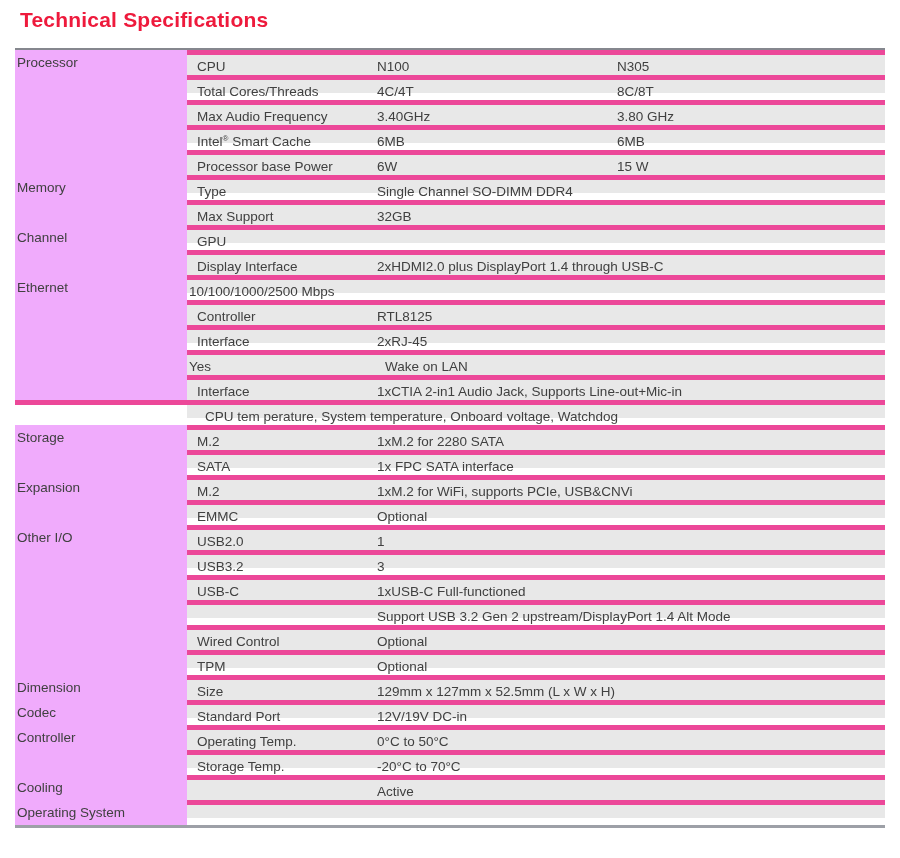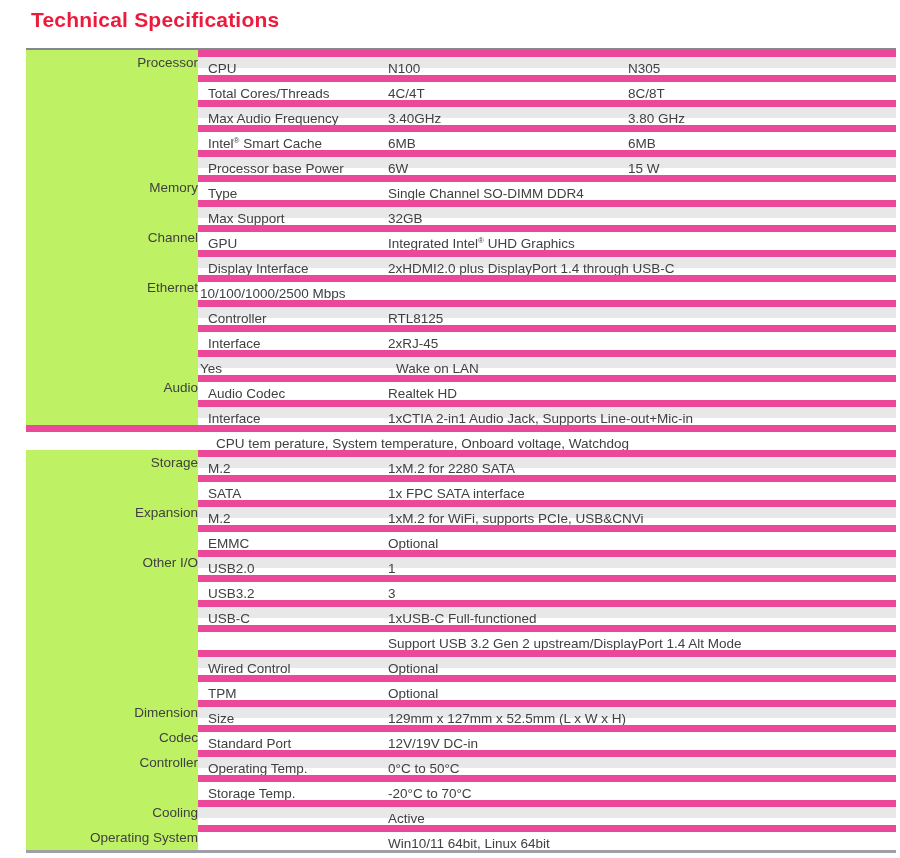--- a/index.html
+++ b/index.html
@@ -4,21 +4,21 @@
 <style>
   * { box-sizing: border-box; margin: 0; padding: 0; }
   html, body { background: #ffffff; }
   body {
     width: 900px;
     height: 858px;
     font-family: "Liberation Sans", "DejaVu Sans", sans-serif;
     color: #404040;
     overflow: hidden;
   }
-  .page { padding: 5px 15px 0 26px; }
+  .page { padding: 5px 15px 0 15px; }
   h1.page-title {
     margin: 2px 0 0 5px;
     font-size: 21px;
     font-weight: 600;
     letter-spacing: 0.2px;
     line-height: 26px;
   }
   .spec-table {
     margin-top: 15px;
     width: 870px;
@@ -32,30 +32,29 @@
   }
   .cell {
     font-size: 13.5px;
     line-height: 24px;
     white-space: nowrap;
     color: #404040;
   }
   .cat {
     width: 172px;
     padding-left: 2px;
-    background: #bef264;
+    background: #f0abfc;
     line-height: 25px;
-    text-align: right;
   }
   .specarea {
     flex: 1;
     display: grid;
     grid-template-columns: 188px 240px 1fr;
-    border-top: 7px solid #ec4899;
-    height: 18px;
+    border-top: 5px solid #ec4899;
+    height: 43px;
   }
   .specarea.shade { background: #e8e8e8; }
   .spec { padding-left: 10px; }
   .val  { padding-left: 2px; }
   .val2 { padding-left: 2px; }
   sup { font-size: 8px; vertical-align: super; line-height: 0; }
 </style>
 </head>
 <body>
 
@@ -116,21 +115,20 @@
         <div class="specarea shade">
           <div class="cell spec">Max Support</div>
           <div class="cell val">32GB</div>
           <div class="cell val2"></div>
         </div>
       </div>
       <div class="row">
         <div class="cell cat">Channel</div>
         <div class="specarea">
           <div class="cell spec">GPU</div>
-          <div class="cell val">Integrated Intel<sup>®</sup> UHD Graphics</div>
           <div class="cell val2"></div>
         </div>
       </div>
       <div class="row">
         <div class="cell cat"></div>
         <div class="specarea shade">
           <div class="cell spec">Display Interface</div>
           <div class="cell val">2xHDMI2.0 plus DisplayPort 1.4 through USB-C</div>
           <div class="cell val2"></div>
         </div>
@@ -160,28 +158,20 @@
       </div>
       <div class="row">
         <div class="cell cat"></div>
         <div class="specarea shade">
           <div class="cell val">Yes</div>
           <div class="cell spec">Wake on LAN</div>
           <div class="cell val2"></div>
         </div>
       </div>
       <div class="row">
-        <div class="cell cat">Audio</div>
-        <div class="specarea">
-          <div class="cell spec">Audio Codec</div>
-          <div class="cell val">Realtek HD</div>
-          <div class="cell val2"></div>
-        </div>
-      </div>
-      <div class="row">
         <div class="cell cat"></div>
         <div class="specarea shade">
           <div class="cell spec">Interface</div>
           <div class="cell val">1xCTIA 2-in1 Audio Jack, Supports Line-out+Mic-in</div>
           <div class="cell val2"></div>
         </div>
       </div>
       <div class="row">
         <div class="specarea">
           <div class="cell spec"></div>
@@ -306,18 +296,17 @@
         <div class="specarea shade">
           <div class="cell spec"></div>
           <div class="cell val">Active</div>
           <div class="cell val2"></div>
         </div>
       </div>
       <div class="row">
         <div class="cell cat">Operating System</div>
         <div class="specarea">
           <div class="cell spec"></div>
-          <div class="cell val">Win10/11 64bit, Linux 64bit</div>
           <div class="cell val2"></div>
         </div>
       </div>
     </div>
 </div>
 
 </body></html>

